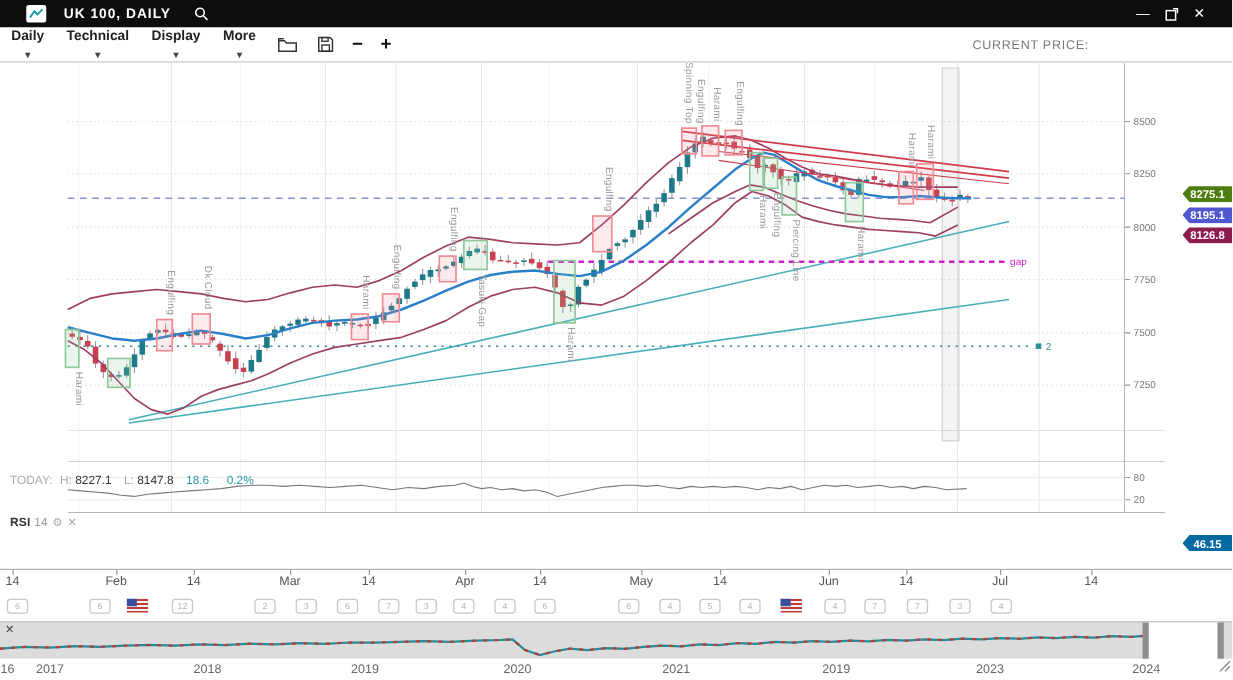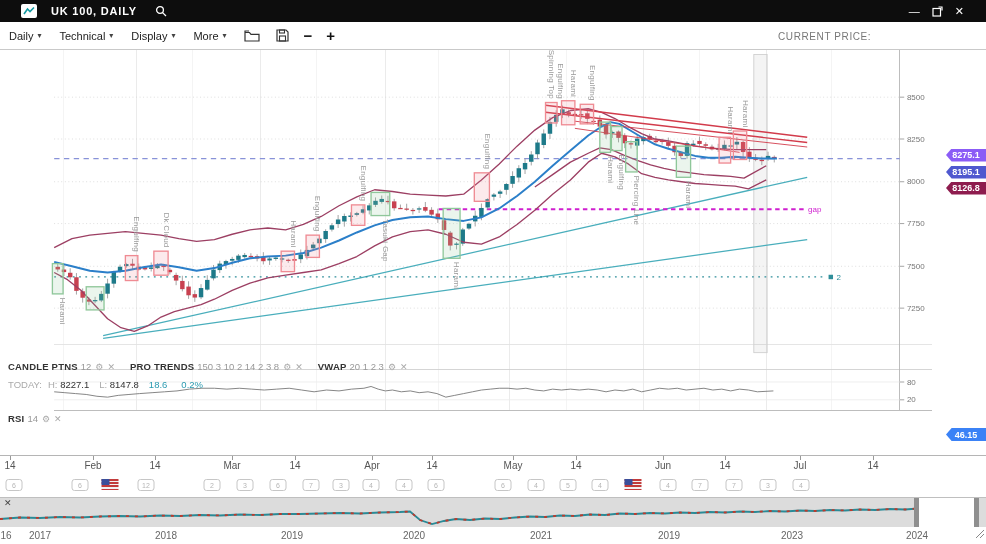--- a/index.html
+++ b/index.html
@@ -13,22 +13,22 @@
   #logo{width:16px;height:14px;background:#fff;border-radius:2px;margin-left:21px;
         display:flex;align-items:center;justify-content:center;}
   #win-title{color:#fff;font-size:11px;font-weight:bold;letter-spacing:.8px;margin-left:14px;}
   #search-btn{margin-left:18px;cursor:pointer;display:flex;align-items:center;}
   #win-controls{position:absolute;right:22px;top:0;height:22px;display:flex;align-items:center;gap:12px;}
   .winbtn{color:#fff;font-size:11px;line-height:10px;cursor:pointer;display:flex;align-items:center;}
 
   
   #toolbar{position:absolute;top:22px;left:0;width:986px;height:28px;background:#fff;
            border-bottom:1px solid #c9c9c9;display:flex;align-items:center;}
-  .menu{display:inline-flex;align-items:center;gap:4px;font-weight:normal;font-size:11px;
-        color:#222;margin-left:9px;margin-right:9px;cursor:pointer;white-space:nowrap;}
+  .menu{display:inline-flex;align-items:center;gap:4px;font-weight:bold;font-size:11px;
+        color:#222;margin-left:9px;margin-right:9px;cursor:pointer;white-space:nowrap;flex-direction:column;}
   .chev{font-size:8px;color:#444;}
   .tool-ico{margin-left:8px;margin-right:8px;cursor:pointer;display:flex;align-items:center;color:#333;}
   .pm{font-size:15px;font-weight:bold;color:#111;margin-left:7px;margin-right:7px;cursor:pointer;}
   #cp-label{position:absolute;left:778px;top:9px;font-size:10px;color:#777;letter-spacing:.6px;}
   .px-badge{position:absolute;top:5px;height:18px;border-radius:2px;color:#fff;font-weight:bold;
             font-size:11px;display:flex;align-items:center;justify-content:center;gap:2px;}
   #bid-badge{left:862px;width:58px;}
   #ask-badge{left:927px;width:58px;}
   .px-badge .dec{font-size:8px;align-self:flex-end;padding-bottom:2px;}
   .px-badge .arr{font-size:7px;opacity:.65;}
@@ -47,21 +47,21 @@
   .srow .v{color:#333;margin-right:10px;}
   .srow .t{color:#2a9ab0;margin-right:14px;}
   #rsi-legend{position:absolute;top:413px;left:8px;font-size:9.5px;color:#333;}
   #rsi-legend b{letter-spacing:.2px;}
   #rsi-legend .p{color:#999;margin-left:3px;}
   #rsi-legend .gear,#rsi-legend .xx{color:#aaa;margin-left:4px;cursor:pointer;font-size:9px;}
 
   .price-badge{position:absolute;left:946px;width:40px;height:13px;color:#fff;font-size:9px;
                font-weight:bold;display:flex;align-items:center;justify-content:center;
                clip-path:polygon(0% 50%,14% 0%,100% 0%,100% 100%,14% 100%);}
-  #rsi-badge{position:absolute;left:946px;top:428px;width:40px;height:13px;background:#3b82f6;
+  #rsi-badge{position:absolute;left:946px;top:428px;width:40px;height:13px;background:#0369a1;
              color:#fff;font-size:9px;font-weight:bold;display:flex;align-items:center;
              justify-content:center;clip-path:polygon(0% 50%,14% 0%,100% 0%,100% 100%,14% 100%);}
 
   
   #xaxis{position:absolute;top:455px;left:0;width:986px;height:20px;border-top:1px solid #b5b5b5;}
   .xlab{position:absolute;top:4px;transform:translateX(-50%);font-size:10px;color:#555;}
   .xtick{position:absolute;top:0;width:1px;height:4px;background:#999;}
   #events{position:absolute;top:475px;left:0;width:986px;height:22px;}
   .cal{position:absolute;top:4px;transform:translateX(-50%);width:17px;height:12px;
        border:1.5px solid #c6c6c6;border-radius:3px;background:#fff;font-size:7px;color:#b5b5b5;
@@ -712,38 +712,33 @@
       <text x="651.5" y="191" font-size="9" fill="#9a9a9a" letter-spacing=".3" transform="rotate(90 651.5 191)" text-anchor="start">Piercing Line</text>
       <rect x="699" y="158" width="16" height="35" fill="rgba(143,199,154,0.18)" stroke="#8fc79a" stroke-width="1.5"></rect>
       <text x="710" y="197" font-size="9" fill="#9a9a9a" letter-spacing=".3" transform="rotate(90 710 197)" text-anchor="start">Harami</text>
       <rect x="747" y="148" width="13" height="29" fill="rgba(239,139,147,0.18)" stroke="#ef8b93" stroke-width="1.5"></rect>
       <text x="756.5" y="144" font-size="9" fill="#9a9a9a" letter-spacing=".3" transform="rotate(90 756.5 144)" text-anchor="end">Harami</text>
       <rect x="763" y="141" width="15" height="32" fill="rgba(239,139,147,0.18)" stroke="#ef8b93" stroke-width="1.5"></rect>
       <text x="773.5" y="137" font-size="9" fill="#9a9a9a" letter-spacing=".3" transform="rotate(90 773.5 137)" text-anchor="end">Harami</text>
       <polyline points="0,434 12,435 24,436 36,437 48,439 60,440 72,438 84,437 96,436 110,435 124,434 138,433 152,431 166,430 180,430 194,431 208,430 222,431 236,432 250,431 264,430 278,432 292,434 306,432 320,433 334,431 348,430 356,428 364,431 372,433 380,432 390,434 400,433 410,435 420,434 430,436 440,440 450,438 460,436 470,434 480,432 490,431 500,430 510,430 520,431 530,430 540,432 550,433 560,431 570,432 580,431 590,432 600,431 610,432 620,434 630,432 640,433 650,431 660,434 670,432 680,430 690,431 700,430 710,432 720,431 730,430 740,432 750,431 760,433 770,431 780,432 790,434 808,433" fill="none" stroke="#777777" stroke-width="1"></polyline>
     </svg>
 
-  <div id="indicator-legend">
-    <span class="leg"><b>CANDLE PTNS</b><span class="p">12</span><span class="gear">⚙</span><span class="xx">✕</span></span>
-    <span class="leg"><b>PRO TRENDS</b><span class="p">150 3 10 2 14 2 3 8</span><span class="gear">⚙</span><span class="xx">✕</span></span>
-    <span class="leg"><b>VWAP</b><span class="p">20 1 2 3</span><span class="gear">⚙</span><span class="xx">✕</span></span>
-  </div>
 
   <div id="stats">
     <div class="srow">
       <span class="sl">TODAY:</span><span class="k">H:</span> <span class="v">8227.1</span><span class="k">L:</span> <span class="v">8147.8</span><span class="t">18.6</span><span class="t">0.2%</span>
     </div>
   </div>
 
   <div id="rsi-legend">
     <b>RSI</b><span class="p">14</span><span class="gear">⚙</span><span class="xx">✕</span>
   </div>
   <div id="rsi-badge">46.15</div>
   <div id="price-badges">
-      <div class="price-badge" style="top: 148.5px; background: #8b5cf6;">8275.1</div>
+      <div class="price-badge" style="top: 148.5px; background: #4d7c0f;">8275.1</div>
       <div class="price-badge" style="top: 165.5px; background: rgb(79, 88, 207);">8195.1</div>
       <div class="price-badge" style="top: 181.5px; background: rgb(142, 28, 78);">8126.8</div>
     </div>
 
   <div id="xaxis">
       <div class="xtick" style="left: 10px;"></div>
       <div class="xlab" style="left: 10px;">14</div>
       <div class="xtick" style="left: 93px;"></div>
       <div class="xlab" style="left: 93px;">Feb</div>
       <div class="xtick" style="left: 155px;"></div>

